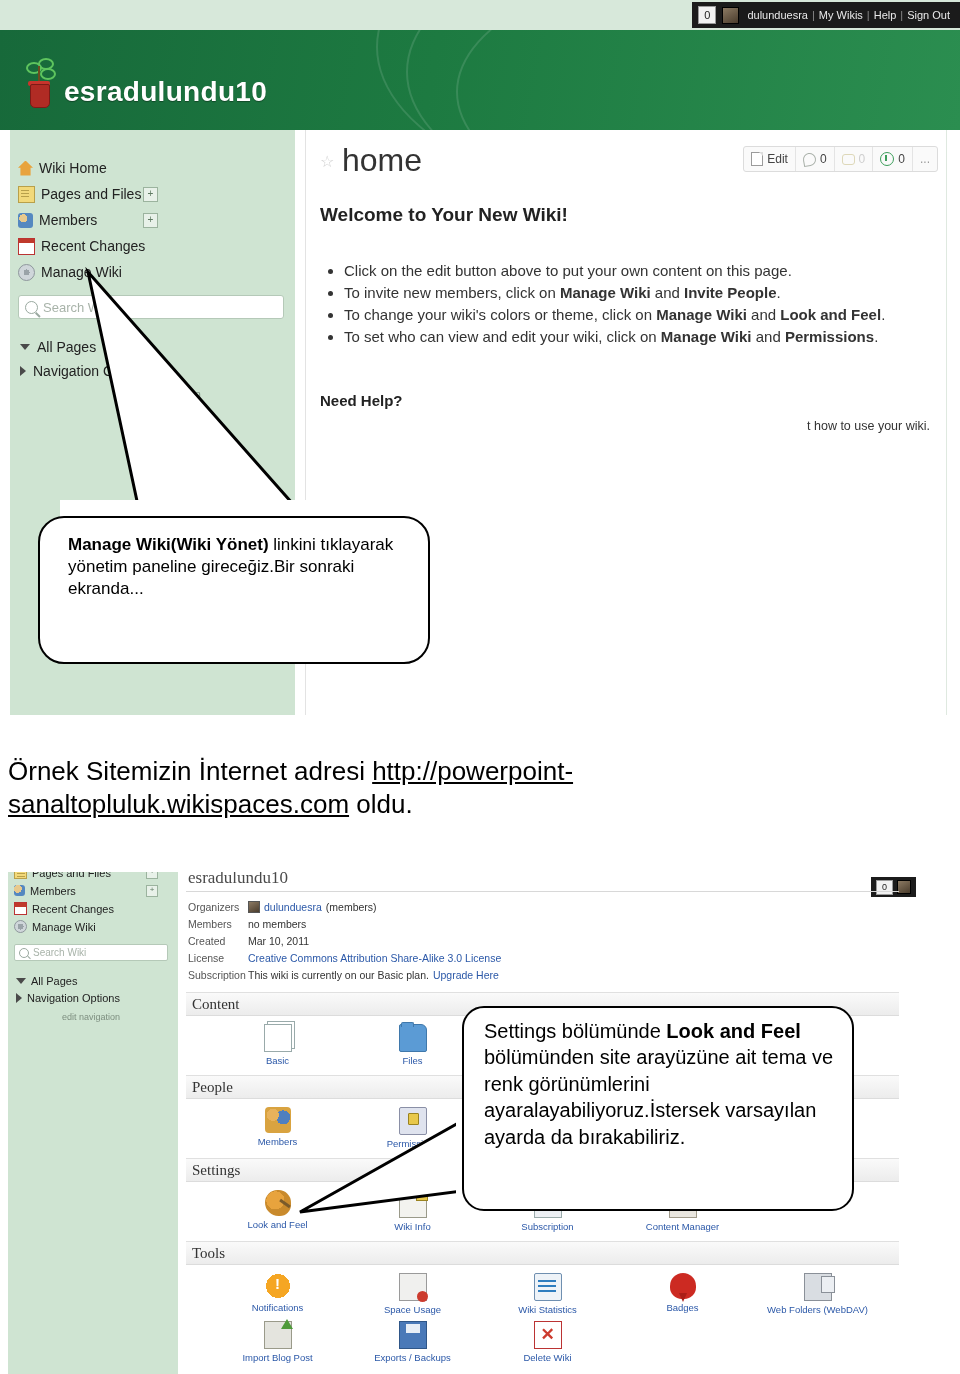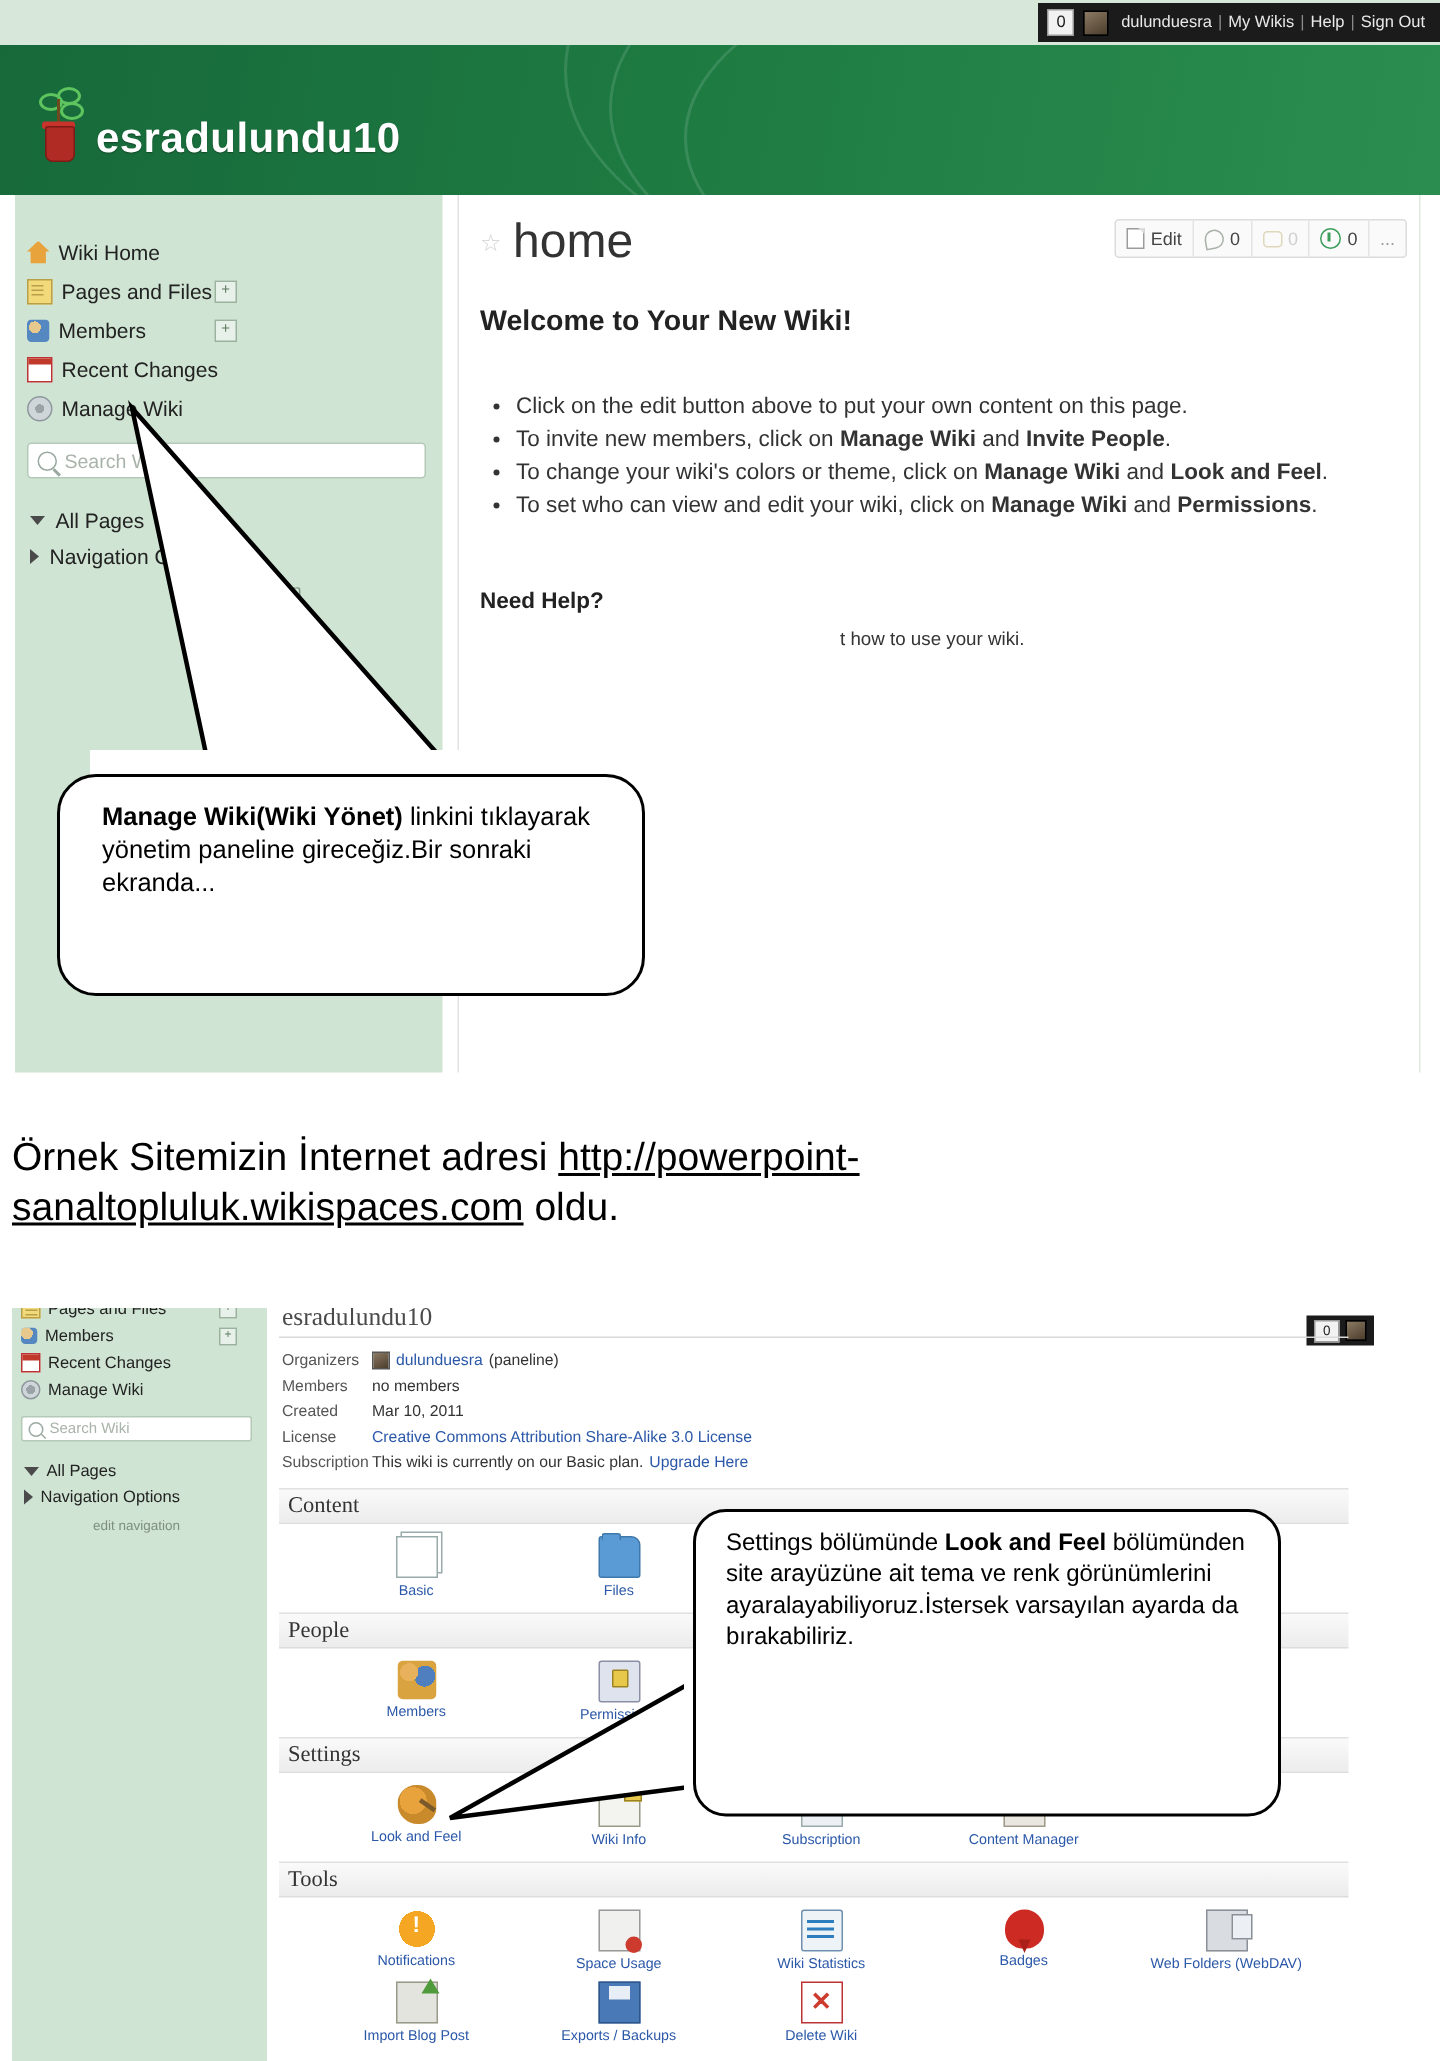--- a/index.html
+++ b/index.html
@@ -88,21 +88,21 @@
   .cnum{font-size:12px;}
   .dim{color:#cfcfcf;}
 
   .cbody{position:absolute;left:14px;top:74px;width:610px;}
   .h-welcome{font-size:19px;font-weight:bold;color:#222;margin:0 0 34px 0;}
   .h-getting{font-size:15px;font-weight:bold;color:#222;margin:0 0 10px 0;}
   .bullets{margin:0;padding-left:24px;}
   .bullets li{font-size:15px;color:#333;line-height:22px;}
   .bullets b{font-weight:bold;}
   .h-need{font-size:15px;font-weight:bold;color:#222;margin:44px 0 10px 0;}
-  .needtxt{font-size:12.5px;color:#333;}
+  .needtxt{font-size:12.5px;color:#333;text-align:right;}
 
   
   .bubble{position:absolute;background:#fff;border:2.5px solid #000;border-radius:26px;z-index:30;}
   .bubble-txt{font-size:17px;line-height:1.30;color:#000;}
   .bubble-txt b{font-weight:bold;}
   #bubble1{left:38px;top:516px;width:392px;height:148px;padding:16px 20px 0 28px;box-sizing:border-box;}
   .ptr{position:absolute;z-index:29;}
 
   
   #midtext{position:absolute;left:8px;top:755px;width:900px;}
@@ -180,21 +180,21 @@
   .i-webdav:after{content:"";position:absolute;right:-4px;top:2px;width:12px;height:15px;background:#eceff3;border:1px solid #8a9098;}
   .i-import{background:#e4e4de;border:1px solid #9a9a8a;}
   .i-import:after{content:"";position:absolute;right:-2px;top:-3px;border-left:6px solid transparent;border-right:6px solid transparent;border-bottom:10px solid #4f9a3a;}
   .i-export{background:#4a79b8;border:1px solid #2f5688;}
   .i-export:after{content:"";position:absolute;left:6px;top:2px;width:14px;height:9px;background:#e8eef6;}
   .i-delete{background:#fff;border:1px solid #b33;}
   .i-delete:after{content:"\2715";position:absolute;left:0;top:2px;width:26px;text-align:center;color:#cc3b2e;font-size:17px;font-weight:bold;}
 
   #bubble2{position:absolute;left:462px;top:1006px;width:392px;height:205px;padding:10px 16px 0 20px;
       box-sizing:border-box;border-radius:22px;}
-  #bubble2 .bubble-txt{font-size:16px;line-height:1.32;}
+  #bubble2 .bubble-txt{font-size:20px;line-height:1.32;}
 </style>
 </head>
 <body>
 
 <div class="shot" id="shot1">
 
   <div class="topbar">
     <div class="topbar-inner">
       <div class="count-box">0</div>
       <div class="avatar"></div>
@@ -366,21 +366,21 @@
     </div>
     <div class="s2-wikiname">esradulundu10</div>
     <div class="s2-hr"></div>
 
     <div class="meta">
       <div class="meta-row">
         <div class="meta-k">Organizers</div>
         <div class="meta-v">
           <span class="meta-av"></span>
           <a href="#">dulunduesra</a>
-          <span> (paneline)</span>
+          <span> (members)</span>
         </div>
       </div>
       <div class="meta-row">
         <div class="meta-k">Members</div>
         <div class="meta-v">no members</div>
       </div>
       <div class="meta-row">
         <div class="meta-k">Created</div>
         <div class="meta-v">Mar 10, 2011</div>
       </div>

